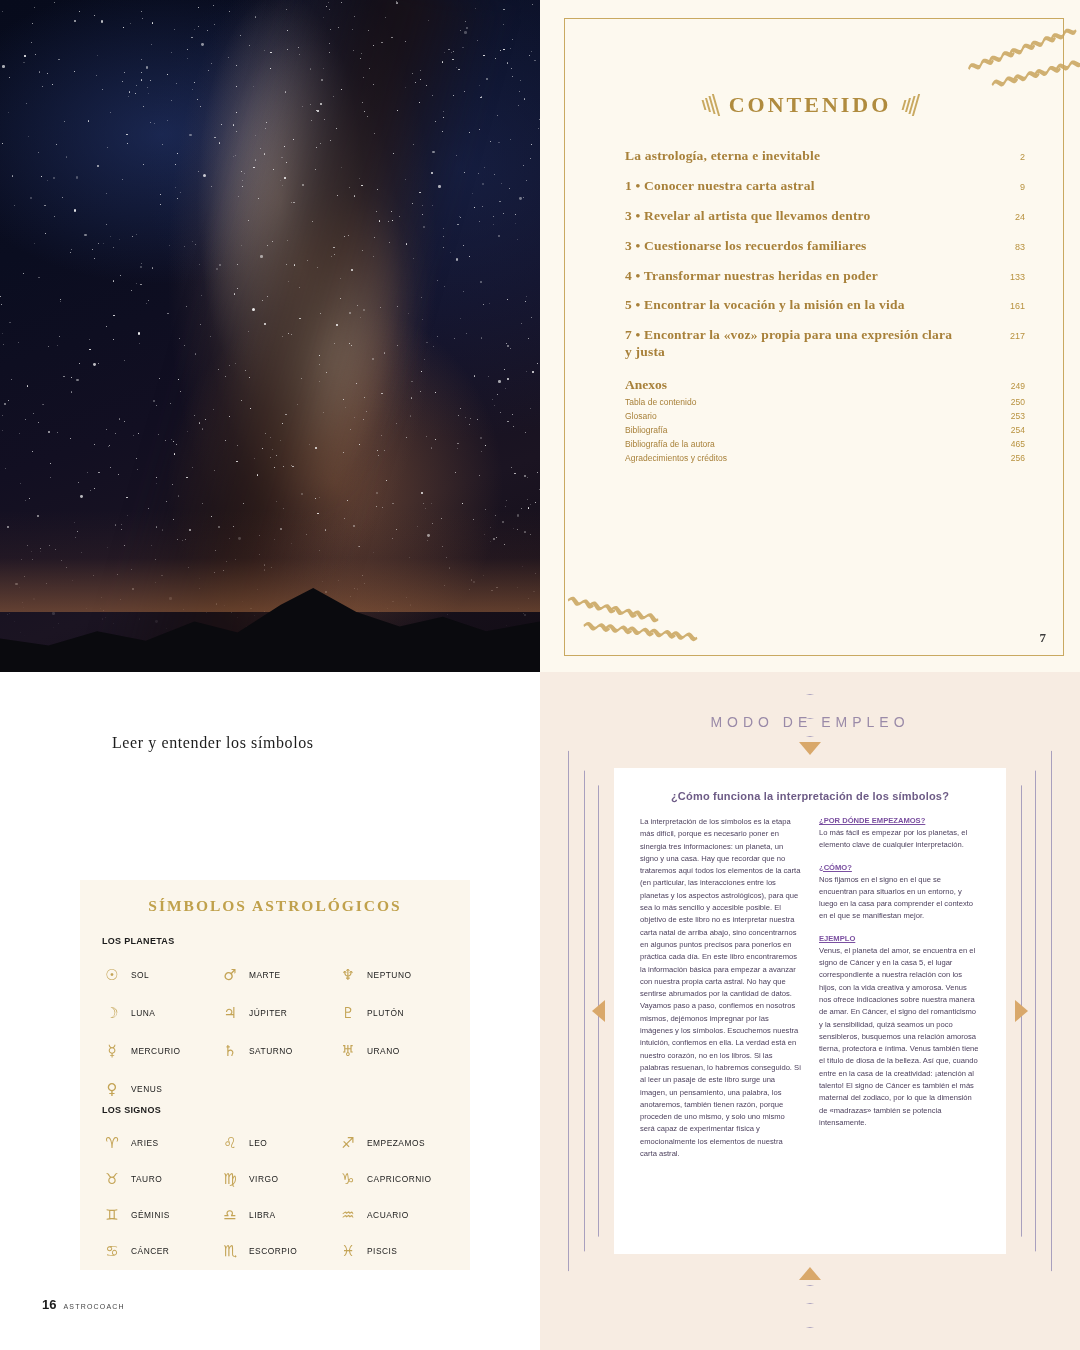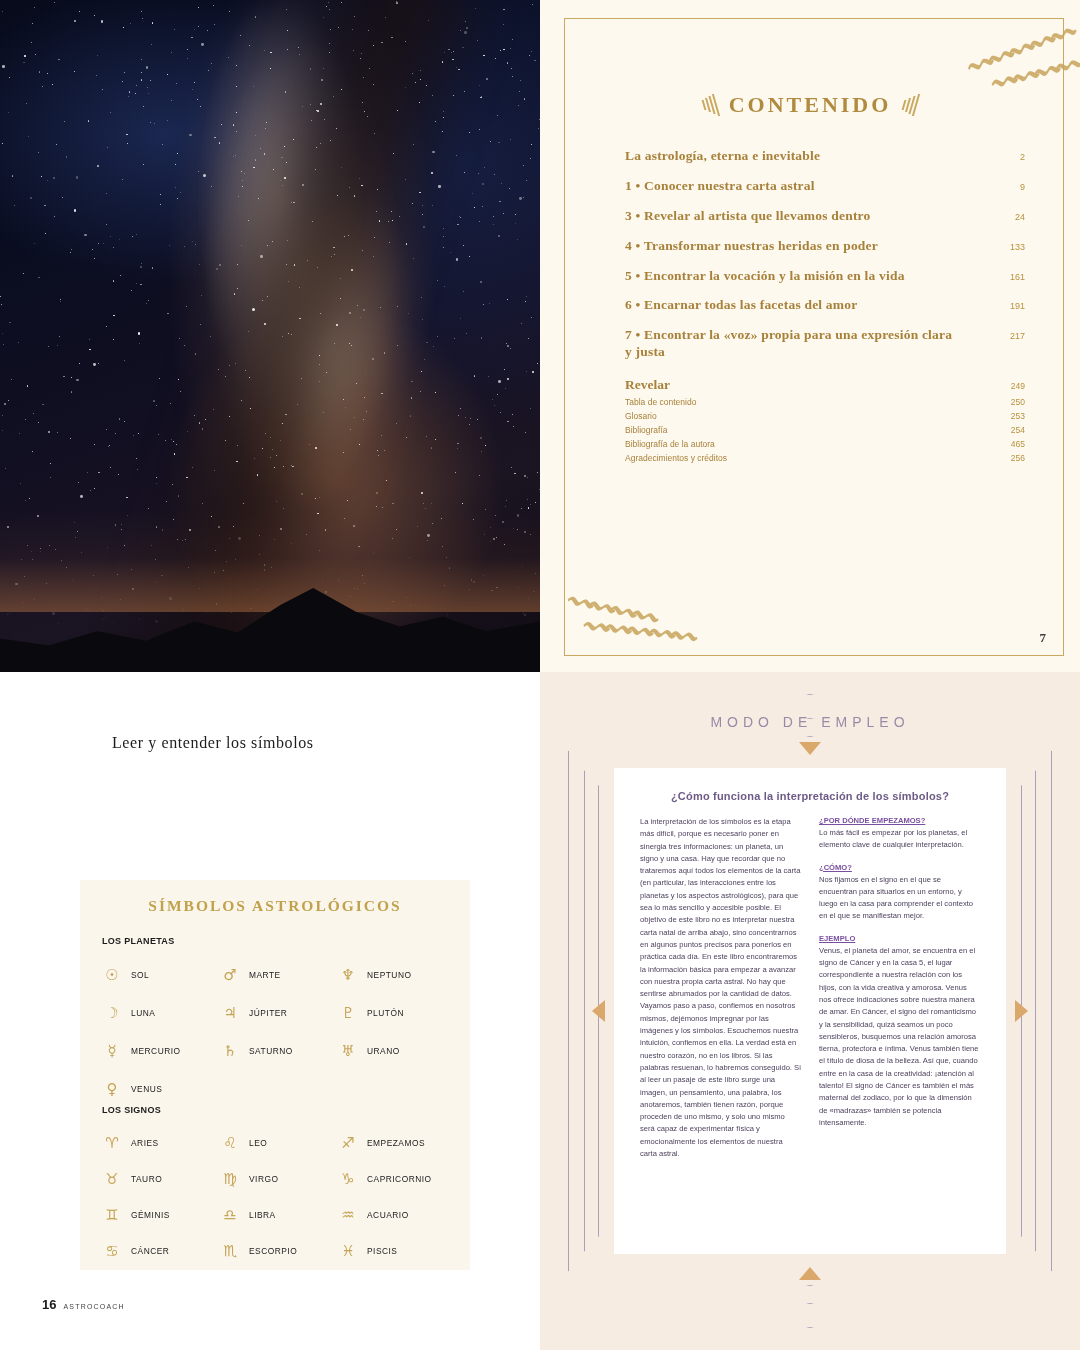--- a/index.html
+++ b/index.html
@@ -1230,38 +1230,38 @@
       </div>
       <div class="toc-row">
         <span class="t">1 • Conocer nuestra carta astral</span>
         <span class="p">9</span>
       </div>
       <div class="toc-row">
         <span class="t">3 • Revelar al artista que llevamos dentro</span>
         <span class="p">24</span>
       </div>
       <div class="toc-row">
+        <span class="t">3 • Cuestionarse los recuerdos familiares</span>
+        <span class="p">83</span>
+      </div>
+      <div class="toc-row">
         <span class="t">4 • Transformar nuestras heridas en poder</span>
         <span class="p">133</span>
       </div>
       <div class="toc-row">
         <span class="t">5 • Encontrar la vocación y la misión en la vida</span>
         <span class="p">161</span>
       </div>
-      <div class="toc-row">
-        <span class="t">6 • Encarnar todas las facetas del amor</span>
-        <span class="p">191</span>
-      </div>
       <div class="toc-row multiline">
         <span class="t">7 • Encontrar la «voz» propia para una expresión clara y justa</span>
         <span class="p">217</span>
       </div>
 
       <div class="annex-row" style="margin-top:14px;">
-        <span class="annex-title">Revelar</span>
+        <span class="annex-title">Anexos</span>
         <span class="p">249</span>
       </div>
       <div class="annex-row">
         <span class="t">Tabla de contenido</span>
         <span class="p">250</span>
       </div>
       <div class="annex-row">
         <span class="t">Glosario</span>
         <span class="p">253</span>
       </div>

